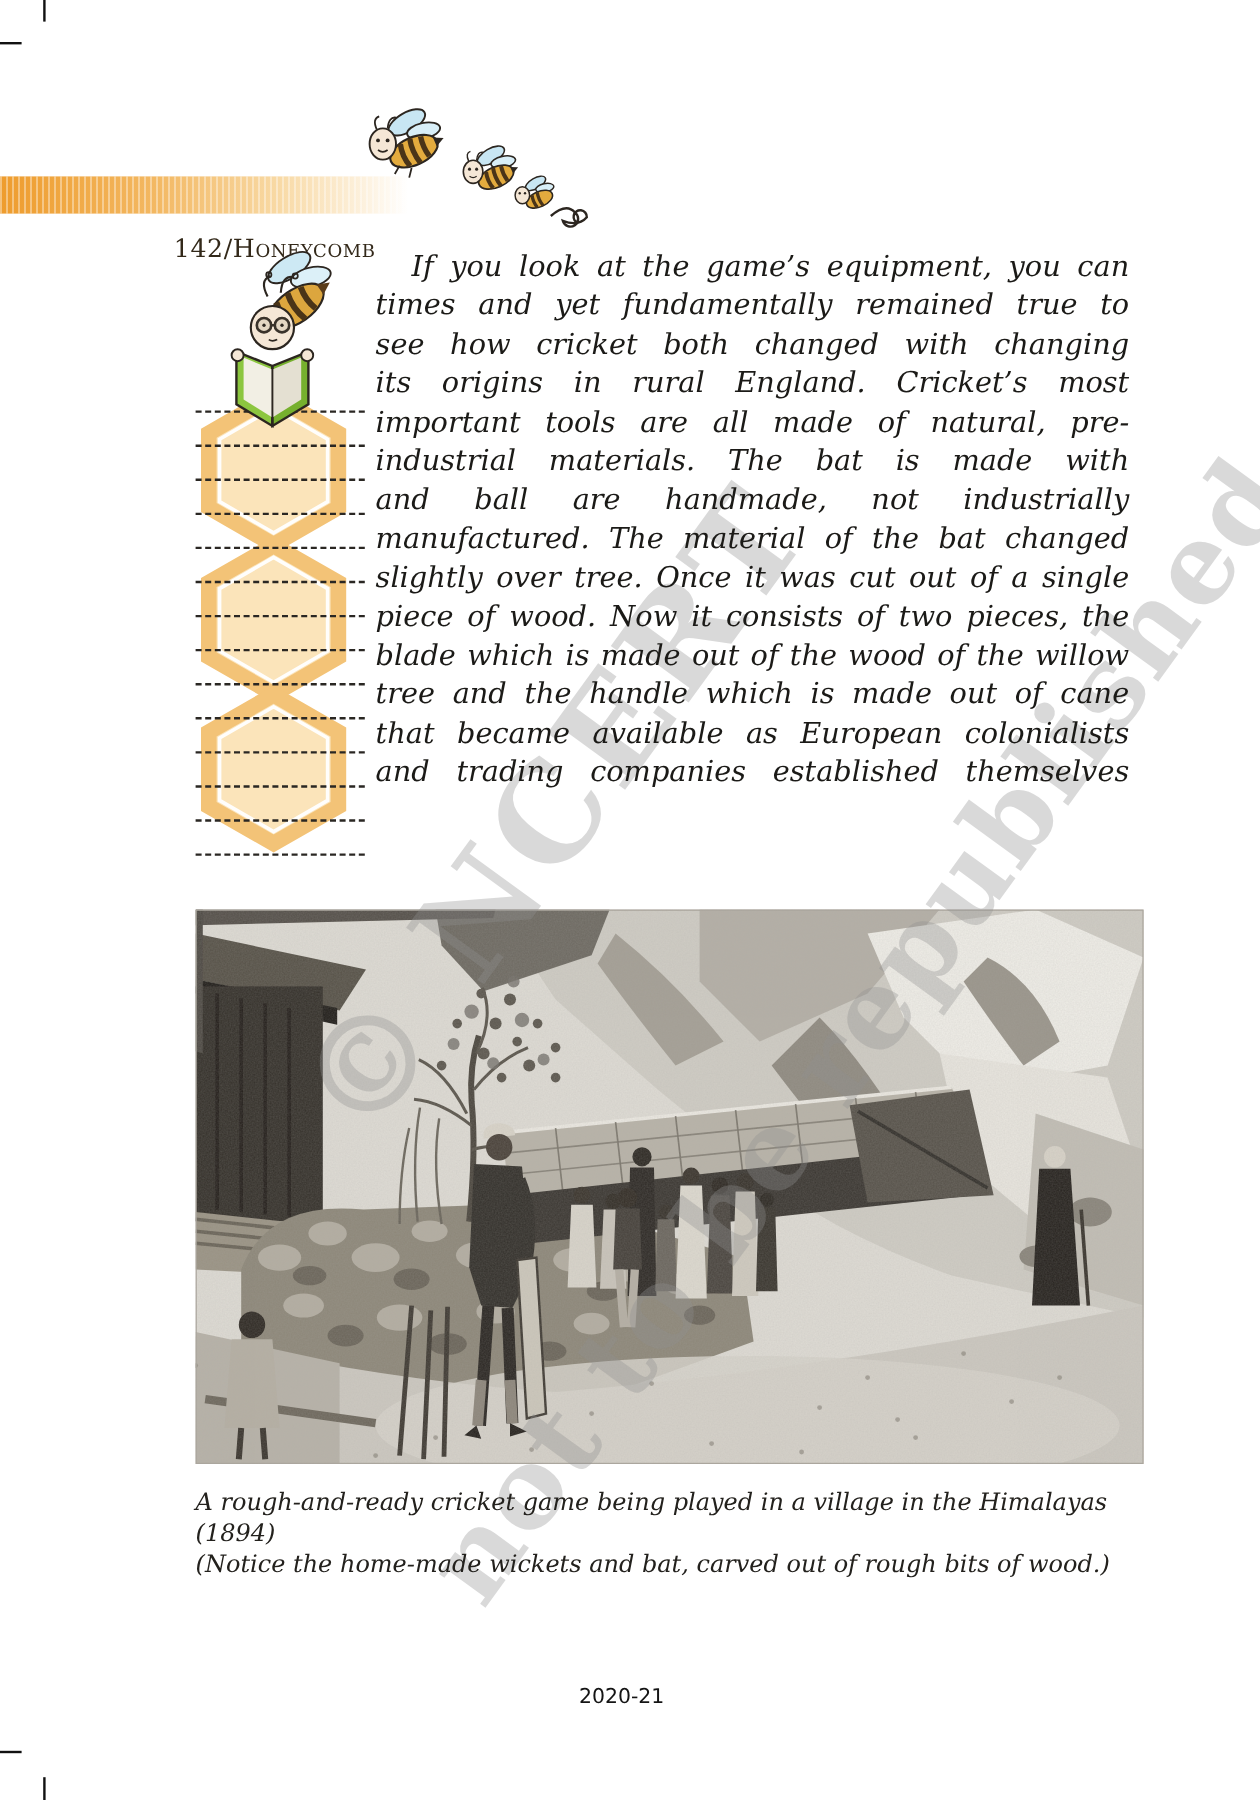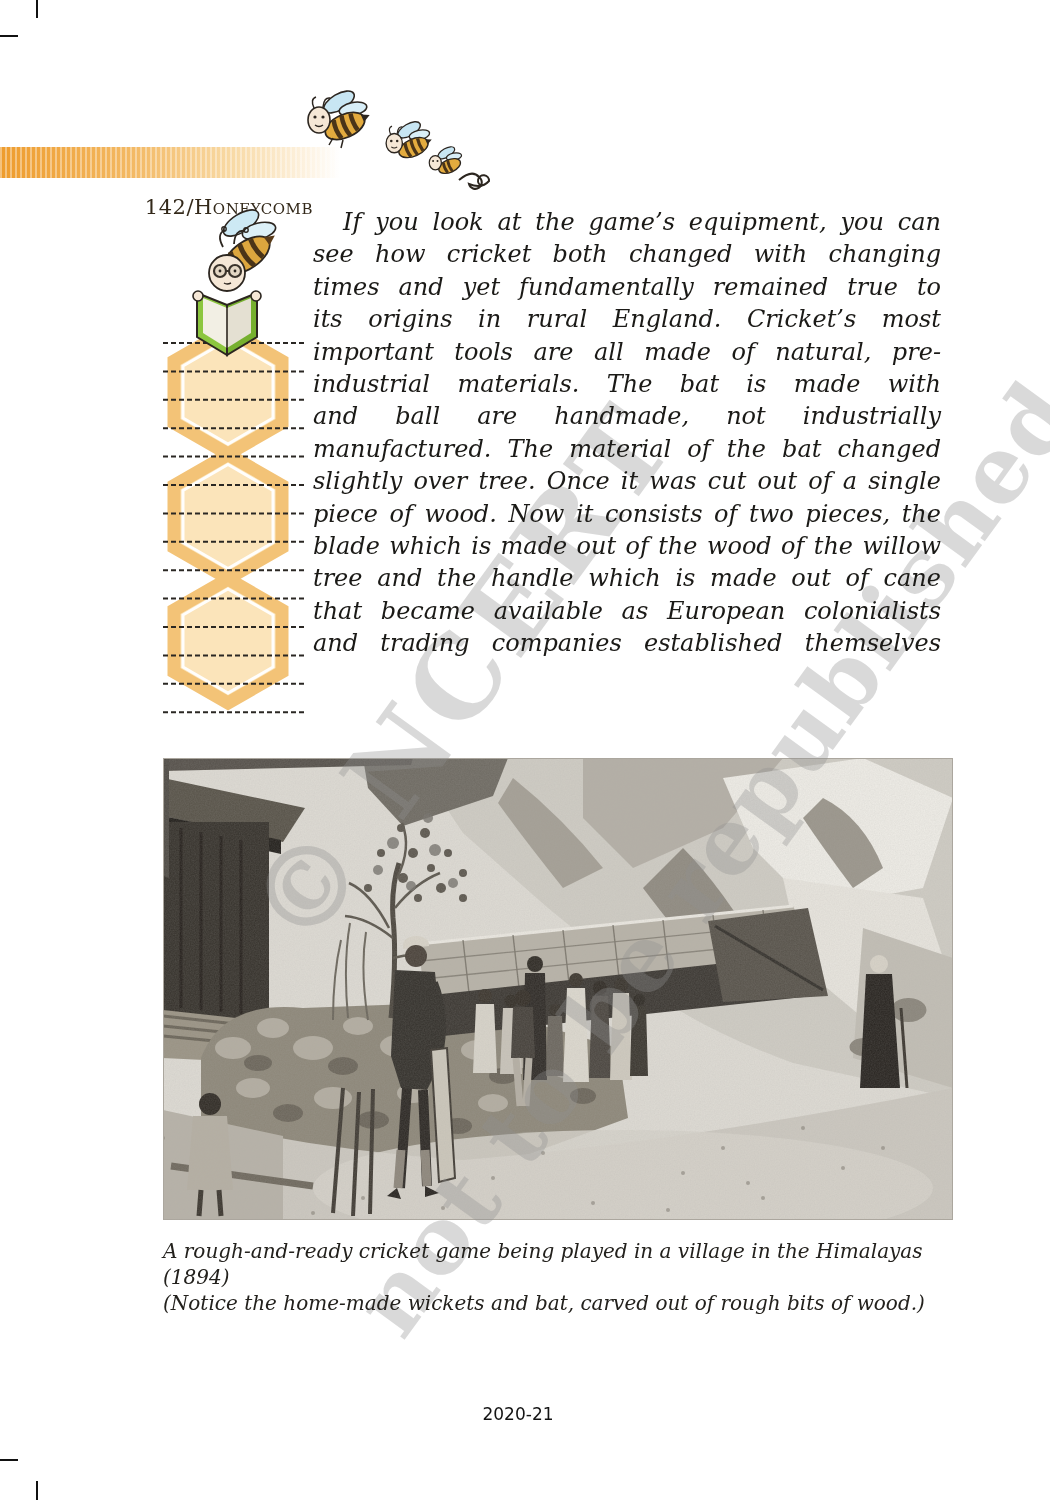--- a/index.html
+++ b/index.html
@@ -149,22 +149,22 @@
         <line x1="13" y1="398.6" x2="156" y2="398.6"></line>
       <line x1="13" y1="427" x2="156" y2="427"></line>
         <line x1="13" y1="455.4" x2="156" y2="455.4"></line>
       <line x1="13" y1="483.8" x2="156" y2="483.8"></line>
         <line x1="13" y1="512.2" x2="156" y2="512.2"></line>
     </g>
   </svg>
 
   <div class="article">
     <div class="bodyline first">If you look at the game’s equipment, you can</div>
+    <div class="bodyline">times and yet fundamentally remained true to</div>
     <div class="bodyline">see how cricket both changed with changing</div>
-    <div class="bodyline">times and yet fundamentally remained true to</div>
     <div class="bodyline">its origins in rural England. Cricket’s most</div>
     <div class="bodyline">important tools are all made of natural, pre-</div>
     <div class="bodyline">industrial materials. The bat is made with</div>
     <div class="bodyline">and ball are handmade, not industrially</div>
     <div class="bodyline">manufactured. The material of the bat changed</div>
     <div class="bodyline">slightly over tree. Once it was cut out of a single</div>
     <div class="bodyline">piece of wood. Now it consists of two pieces, the</div>
     <div class="bodyline">blade which is made out of the wood of the willow</div>
     <div class="bodyline">tree and the handle which is made out of cane</div>
     <div class="bodyline">that became available as European colonialists</div>

